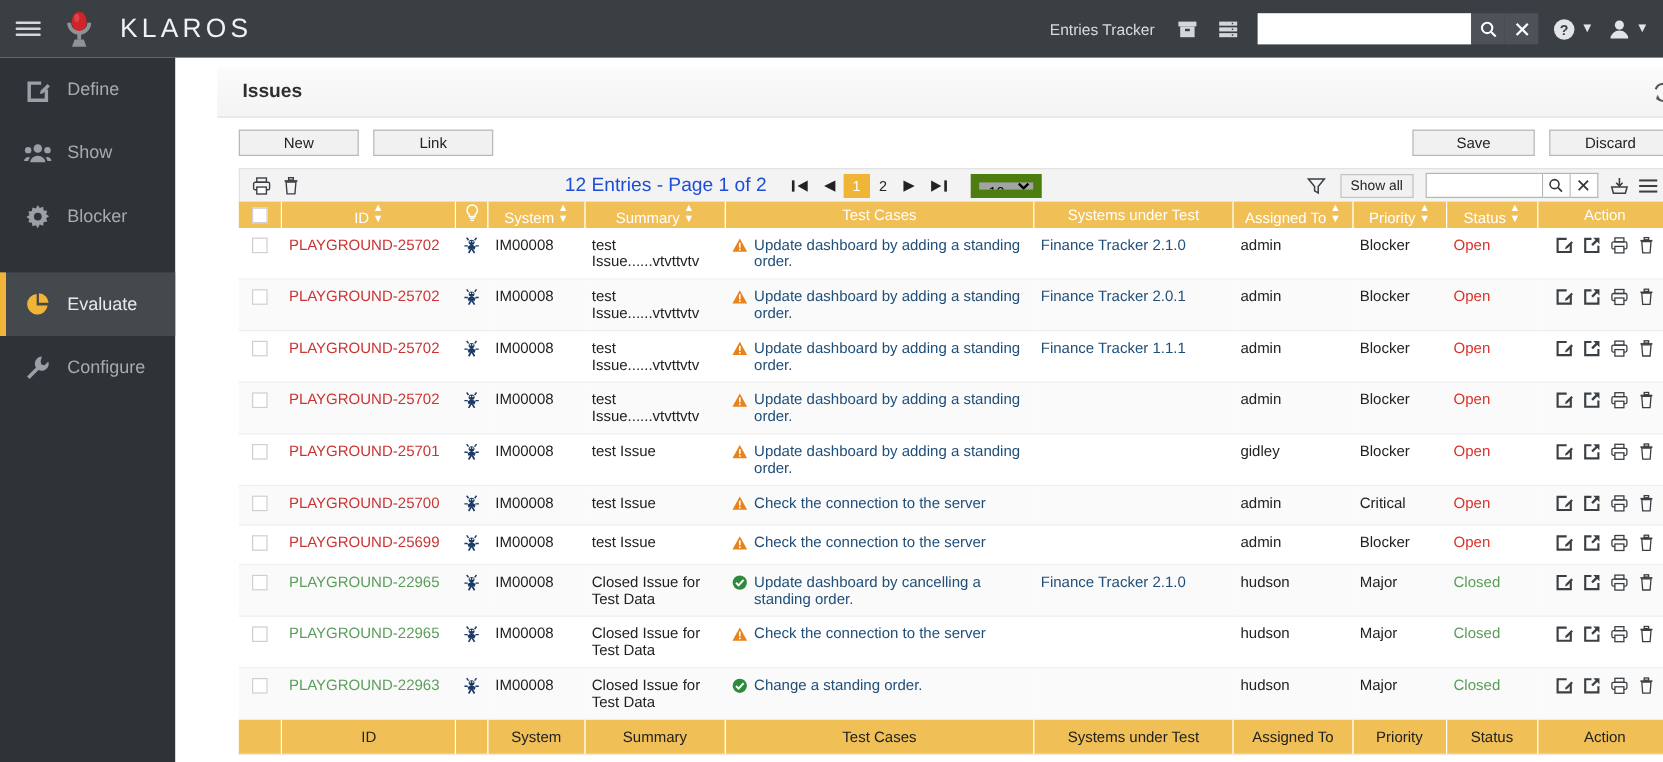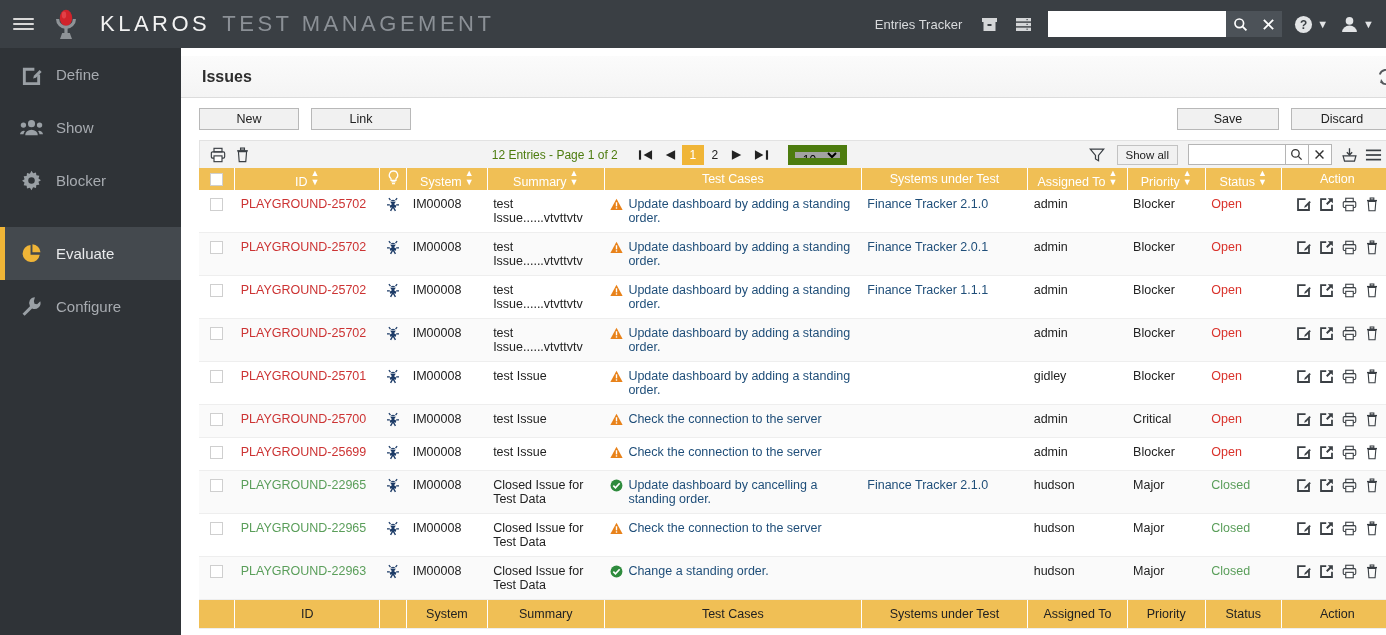--- a/index.html
+++ b/index.html
@@ -31,21 +31,21 @@
   .searchwrap input {
     width:178px; height:26px; border:none; background:#fff; outline:none;
     padding:0 6px; font-family:"Liberation Sans", sans-serif; font-size:12px;
   }
   .sbtn { width:28px; height:26px; background:#4c5258; display:flex; align-items:center; justify-content:center; cursor:pointer; }
   .help, .user { display:flex; align-items:center; margin-left:12px; cursor:pointer; color:#e2e4e6; }
   .caret { margin-left:4px; font-size:11px; color:#e2e4e6; }
 
   
   .sidebar {
-    position:absolute; top:48px; left:0; width:181px; height:587px;
+    position:absolute; top:48px; left:0; width:146px; height:587px;
     background:#2f3337;
   }
   .navitem {
     position:relative; height:53px; display:flex; align-items:center;
     color:#a7abb0; cursor:pointer; padding-left:14px;
   }
   .navitem .nico { width:34px; display:flex; align-items:center; justify-content:center; }
   .navitem .nlbl { font-size:15px; margin-left:8px; }
   .navitem.active { background:#44494e; color:#e9eaec;margin-top:20px; }
   .navitem.active::before {
@@ -74,21 +74,21 @@
   .btn.wide2 { width:102px; }
   .spacer { flex:1; }
   .btnrow .btn + .btn { margin-left:12px; }
 
   
   .tbl-toolbar {
     height:28px; background:#f3f3f3; border:1px solid #e2e2e2; border-bottom:none;
     display:flex; align-items:center; padding:0 6px;
   }
   .tb-ico { width:24px; height:26px; display:flex; align-items:center; justify-content:center; cursor:pointer; }
-  .entries { font-size:12px; color:#4d7c0f; margin-left:auto; white-space:nowrap; }
+  .entries { font-size:16px; color:#1d4ed8; margin-left:auto; white-space:nowrap; }
   .pager { display:flex; align-items:center; margin-left:16px; }
   .pg { width:24px; height:22px; display:flex; align-items:center; justify-content:center; cursor:pointer; font-size:12px; color:#222; }
   .pg.num { width:22px; height:20px; border:1px solid transparent; }
   .pg.num.cur { background:#f0b537; color:#fff; }
   .pgsel {
     margin-left:14px; height:20px; font-size:12px; padding-left:4px;
     font-family:"Liberation Sans", sans-serif; border:7px solid #4d7c0f; background:#a3a3a3;
   }
   .tb-right { margin-left:auto; display:flex; align-items:center; }
   .showall {
@@ -151,21 +151,20 @@
       <svg width="30" height="34" viewBox="0 0 30 34">
         <ellipse cx="15" cy="11" rx="6.2" ry="8.3" fill="#d0232b"></ellipse>
         <ellipse cx="13" cy="8" rx="2.2" ry="3.4" fill="#ea4b52" opacity=".75"></ellipse>
         <path d="M5 12 a10 10 0 0 0 10 10 a10 10 0 0 0 10 -10 h-3.2 a6.8 6.8 0 0 1 -13.6 0 z" fill="#8e9397"></path>
         <rect x="13.4" y="20" width="3.2" height="6" fill="#8e9397"></rect>
         <path d="M9 32 l2.2 -6 h7.6 l2.2 6 z" fill="#8e9397"></path>
       </svg>
     </div>
     <div class="brand">
       <span class="b1">KLAROS</span>
-      <span class="b2">TEST MANAGEMENT</span>
     </div>
 
     <div class="topright">
       <span class="proj-name">Entries Tracker</span>
 
       <span class="ticon">
         <svg width="17" height="17" viewBox="0 0 17 17">
           <rect x="1" y="2" width="15" height="4" fill="#d4d6d8"></rect>
           <rect x="2.5" y="6" width="12" height="9" fill="#d4d6d8"></rect>
           <rect x="6.5" y="8" width="4" height="2" fill="#3a3f44"></rect>

